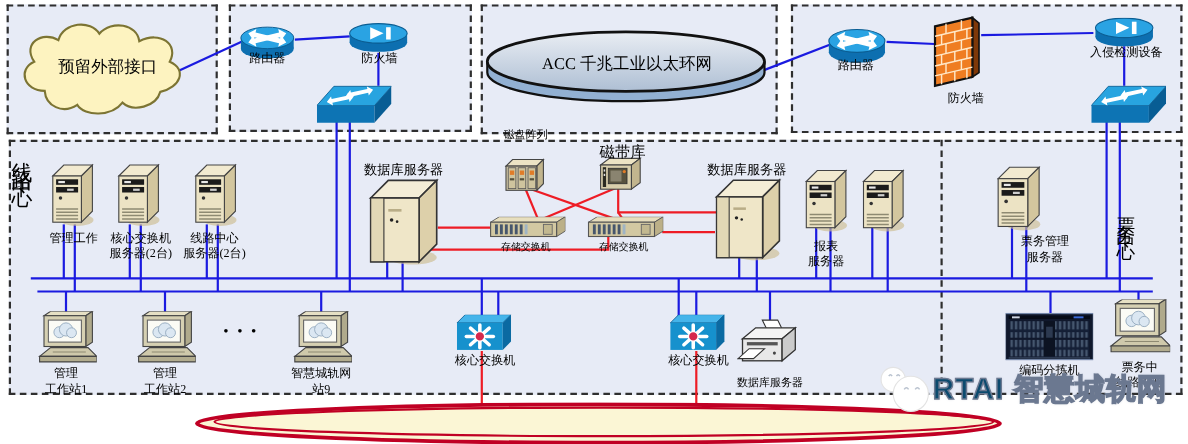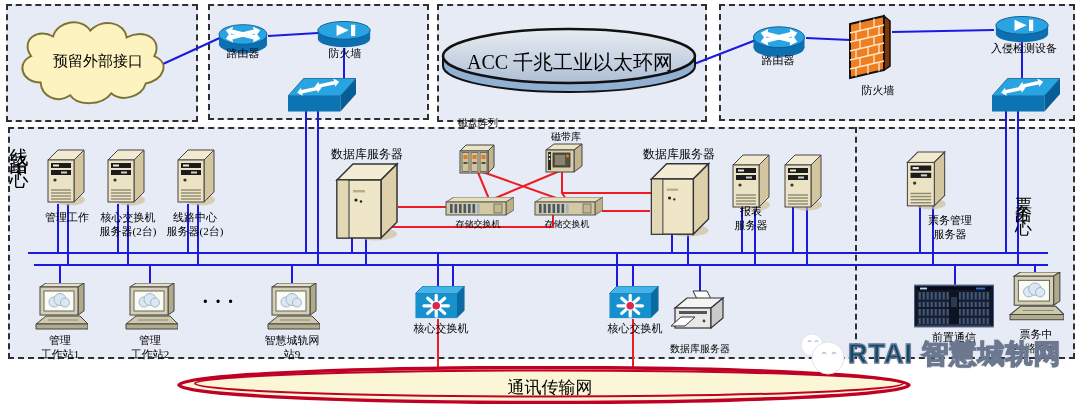--- a/index.html
+++ b/index.html
@@ -299,21 +299,20 @@
       <path d="M438,319 V370"></path>
         <path d="M633,319 V370"></path>
     </g>
   </svg>
 
   <svg class="icon" style="left:176px;top:366px" width="736" height="38">
     <ellipse cx="368" cy="19" rx="365" ry="17.5" fill="#fbf6d5" stroke="#c00024" stroke-width="3.5"></ellipse>
     <ellipse cx="373" cy="17.5" rx="354" ry="13" fill="none" stroke="#c00024" stroke-width="2"></ellipse>
     <text x="360" y="25" text-anchor="middle" font-size="17" fill="#000"> </text>
   </svg>
-  <div class="lbl" style="left:470px;top:377px;width:160px;font-size:17px">通讯传输网</div>
 
   <svg class="icon" style="left:12px;top:12px" width="172" height="98">
     <use href="#sym-cloud" width="180" height="100" transform="scale(0.955,0.98)"></use>
   </svg>
   <div class="lbl" style="left:32px;top:52px;width:132px;font-size:15px;font-weight:normal">预留外部接口</div>
 
   <svg class="icon" style="left:216px;top:22px" width="54" height="32">
       <use href="#sym-router"></use>
     </svg>
   <div class="lbl" style="left:216px;top:47px;width:54px">路由器</div>
@@ -322,21 +321,21 @@
     </svg>
   <div class="lbl" style="left:317px;top:47px;width:56px">防火墙</div>
   <svg class="icon" style="left:288px;top:76px" width="68" height="38">
       <use href="#sym-switch3d"></use>
     </svg>
 
   <svg class="icon" style="left:440px;top:24px" width="260" height="70">
     <path d="M3,32 L3,42 A126,26 0 0 0 255,42 L255,32" fill="#92b0d2" stroke="#111" stroke-width="2"></path>
     <ellipse cx="129" cy="32" rx="126" ry="27" fill="url(#gTop)" stroke="#111" stroke-width="2.5"></ellipse>
   </svg>
-  <div class="lbl" style="left:460px;top:50px;width:220px;font-size:20px">ACC 千兆工业以太环网</div>
+  <div class="lbl" style="left:460px;top:50px;width:220px;font-size:15px">ACC 千兆工业以太环网</div>
 
   <svg class="icon" style="left:750px;top:24px" width="58" height="34">
       <use href="#sym-router"></use>
     </svg>
   <div class="lbl" style="left:748px;top:54px;width:60px">路由器</div>
   <svg class="icon" style="left:848px;top:14px" width="46" height="66">
       <use href="#sym-brick"></use>
     </svg>
   <div class="lbl" style="left:848px;top:84px;width:60px">防火墙</div>
   <svg class="icon" style="left:992px;top:16px" width="60" height="28">
@@ -370,40 +369,40 @@
     </svg>
   <div class="lbl" style="left:322px;top:147px;width:90px;font-size:12px">数据库服务器</div>
 
   <svg class="icon" style="left:458px;top:143px" width="38" height="32">
       <use href="#sym-diskarray"></use>
     </svg>
   <div class="lbl" style="left:450px;top:117px;width:56px;font-size:10px">磁盘阵列</div>
   <svg class="icon" style="left:544px;top:142px" width="40" height="32">
       <use href="#sym-tapelib"></use>
     </svg>
-  <div class="lbl" style="left:542px;top:131px;width:48px;font-size:10px">磁带库</div>
+  <div class="lbl" style="left:542px;top:131px;width:48px;font-size:14px">磁带库</div>
 
   <svg class="icon" style="left:444px;top:197px" width="70" height="20">
       <use href="#sym-storsw"></use>
     </svg>
   <div class="lbl small" style="left:444px;top:219px;width:68px">存储交换机</div>
   <svg class="icon" style="left:533px;top:197px" width="70" height="20">
       <use href="#sym-storsw"></use>
     </svg>
   <div class="lbl small" style="left:533px;top:219px;width:68px">存储交换机</div>
 
   <svg class="icon" style="left:648px;top:160px" width="64" height="78">
       <use href="#sym-tower"></use>
     </svg>
   <div class="lbl" style="left:634px;top:147px;width:90px;font-size:12px">数据库服务器</div>
 
   <svg class="icon" style="left:729px;top:153px" width="42" height="58">
       <use href="#sym-server"></use>
     </svg>
-  <div class="lbl" style="left:724px;top:205px;width:54px">报表
+  <div class="lbl" style="left:724px;top:218px;width:54px">报表
 服务器</div>
   <svg class="icon" style="left:781px;top:153px" width="42" height="58">
       <use href="#sym-server"></use>
     </svg>
 
   <svg class="icon" style="left:902px;top:150px" width="46" height="60">
       <use href="#sym-server"></use>
     </svg>
   <div class="lbl" style="left:922px;top:214px;width:56px">票务管理
 服务器</div>
@@ -435,21 +434,21 @@
   <div class="lbl" style="left:600px;top:322px;width:70px">核心交换机</div>
 
   <svg class="icon" style="left:670px;top:290px" width="58" height="52">
       <use href="#sym-printer"></use>
     </svg>
   <div class="lbl tiny" style="left:658px;top:343px;width:84px">数据库服务器</div>
 
   <svg class="icon" style="left:914px;top:284px" width="80" height="44">
       <use href="#sym-rack"></use>
     </svg>
-  <div class="lbl" style="left:914px;top:331px;width:80px">前置通信</div>
+  <div class="lbl" style="left:914px;top:331px;width:80px">编码分拣机</div>
 
   <svg class="icon" style="left:1008px;top:272px" width="56" height="54">
       <use href="#sym-workstation"></use>
     </svg>
   <div class="lbl" style="left:1004px;top:328px;width:64px">票务中
 线路中心</div>
 
   <div id="watermark">
     <svg width="52" height="48">
       <circle cx="16" cy="15" r="11" fill="#fff" stroke="#e3e3e3" stroke-width="1"></circle>

